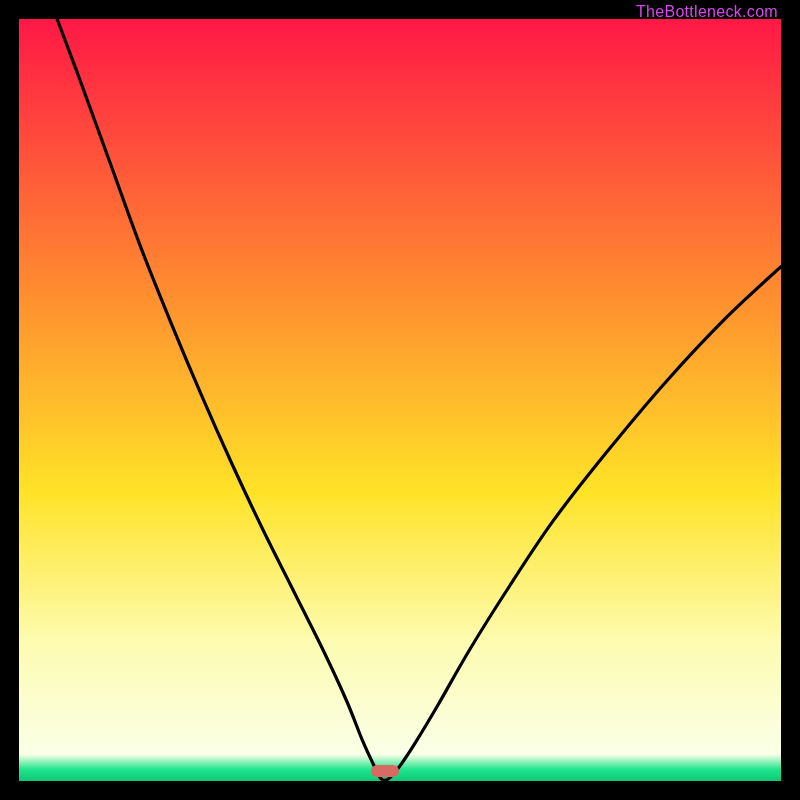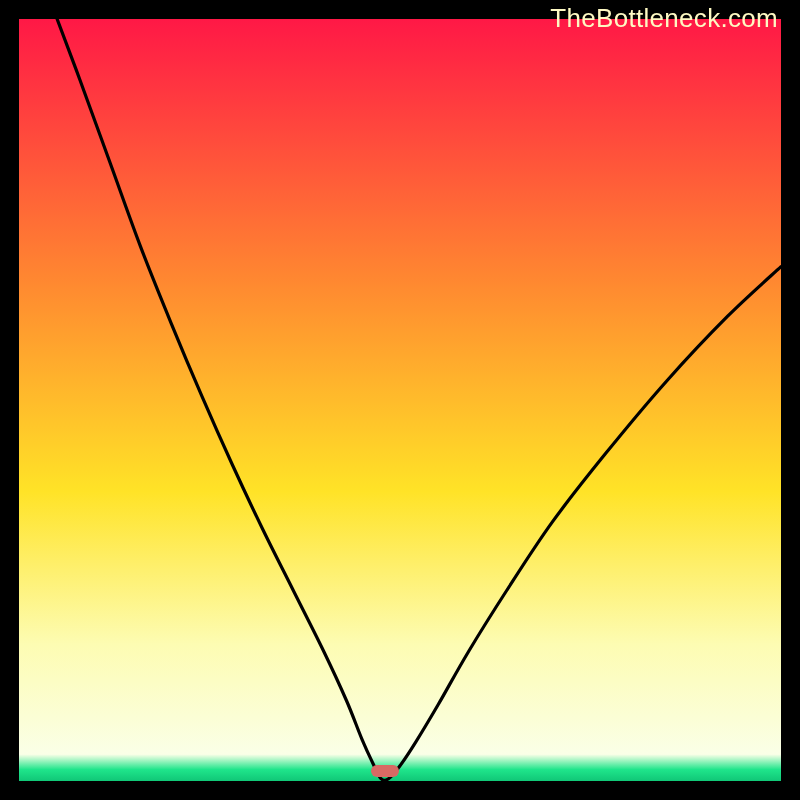--- a/index.html
+++ b/index.html
@@ -23,22 +23,22 @@
     position: absolute;
     left: 0;
     top: 0;
     width: 762px;
     height: 762px;
   }
   .watermark {
     position: absolute;
     top: 3px;
     right: 22px;
-    color: #fef9c3;
-    font-size: 26px;
+    color: #d946ef;
+    font-size: 16px;
     font-weight: 500;
     letter-spacing: 0.3px;
   }
   .marker {
     position: absolute;
     width: 28px;
     height: 12px;
     border-radius: 7px;
     transform: translate(-50%, -50%);
   }

